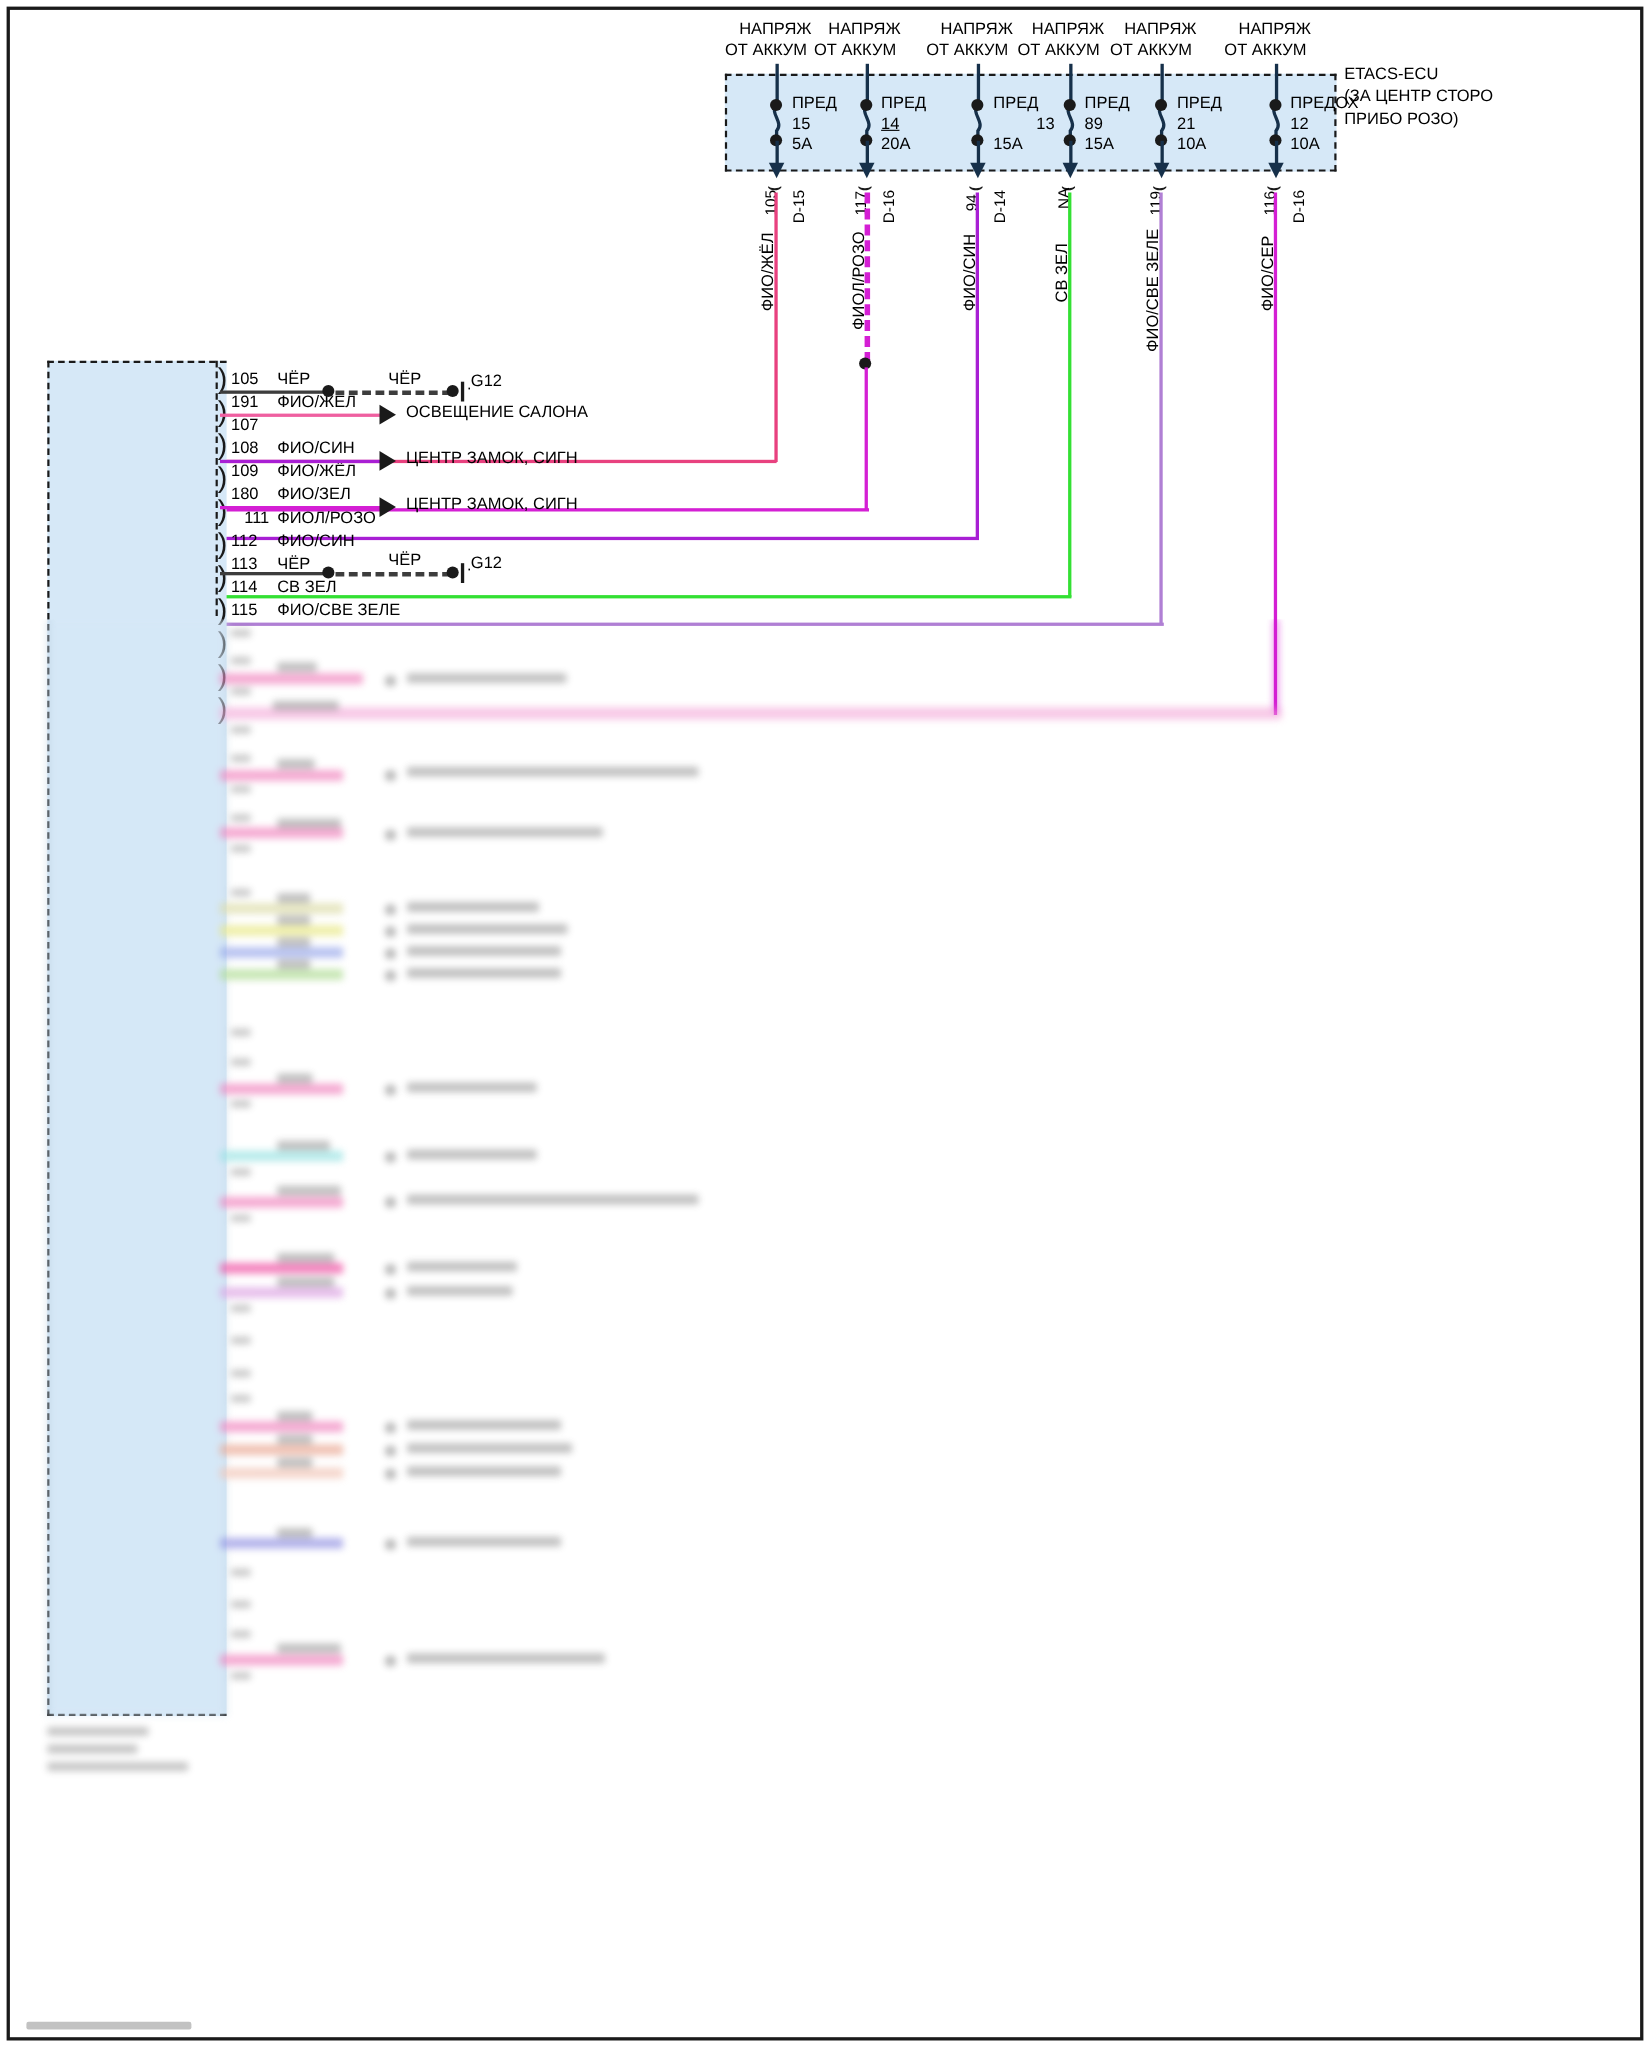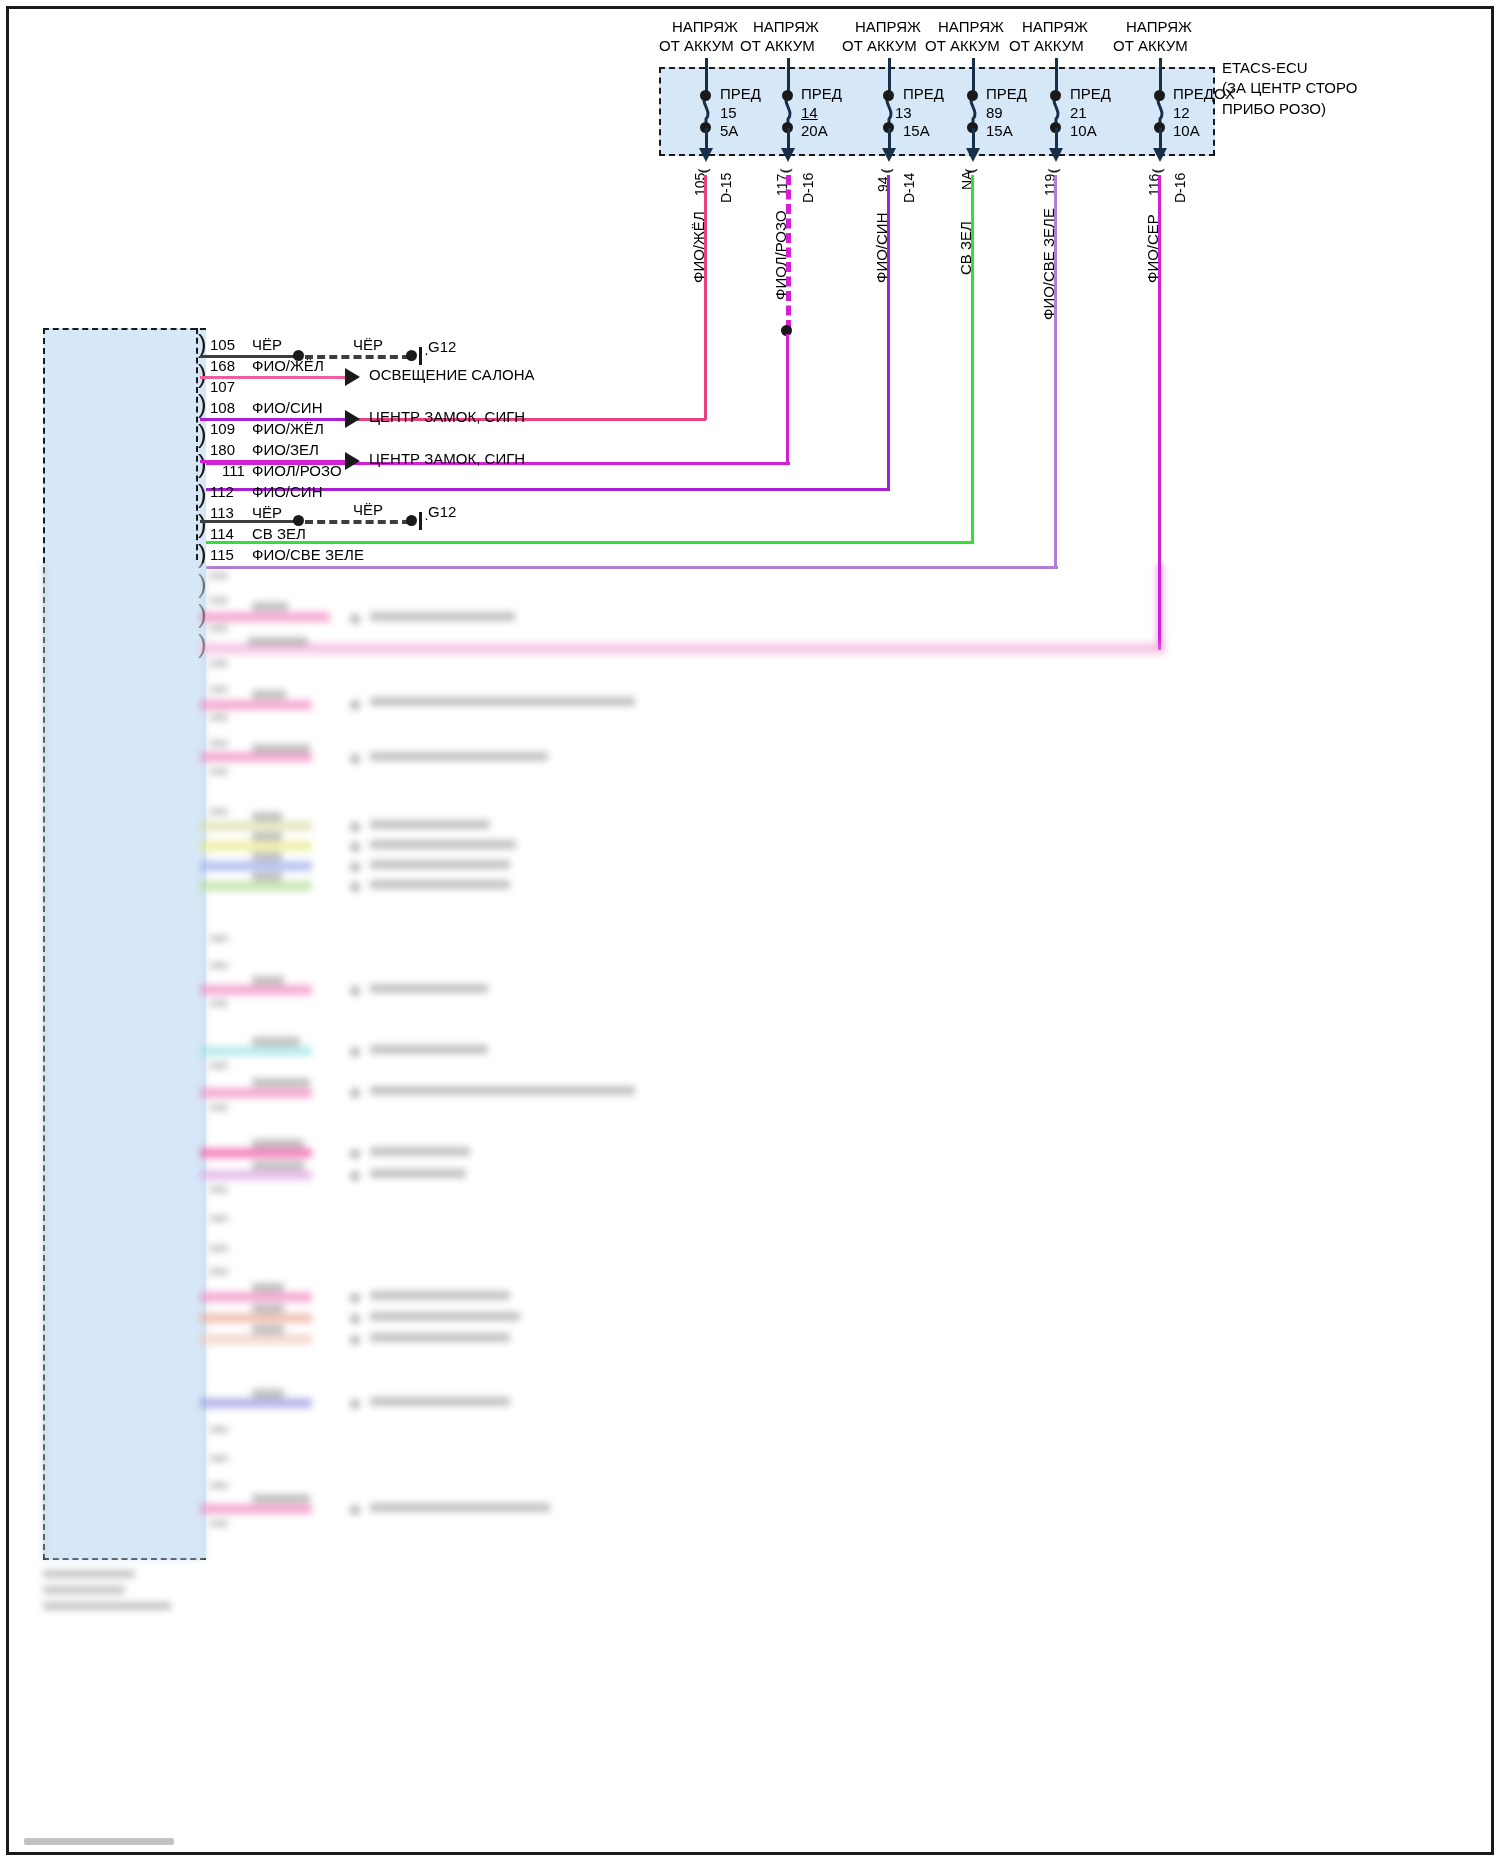--- a/index.html
+++ b/index.html
@@ -128,21 +128,21 @@
 
     <div class="t" style="left:720px;top:86px;">ПРЕД</div>
     <div class="t" style="left:720px;top:105px;">15</div>
     <div class="t" style="left:720px;top:123px;">5A</div>
 
     <div class="t" style="left:801px;top:86px;">ПРЕД</div>
     <div class="t" style="left:801px;top:105px;text-decoration:underline;">14</div>
     <div class="t" style="left:801px;top:123px;">20A</div>
 
     <div class="t" style="left:903px;top:86px;">ПРЕД</div>
-    <div class="t" style="left:895px;top:105px;">13</div>
+    <div class="t" style="left:942px;top:105px;">13</div>
     <div class="t" style="left:903px;top:123px;">15A</div>
 
     <div class="t" style="left:986px;top:86px;">ПРЕД</div>
     <div class="t" style="left:986px;top:105px;">89</div>
     <div class="t" style="left:986px;top:123px;">15A</div>
 
     <div class="t" style="left:1070px;top:86px;">ПРЕД</div>
     <div class="t" style="left:1070px;top:105px;">21</div>
     <div class="t" style="left:1070px;top:123px;">10A</div>
 
@@ -224,21 +224,21 @@
     <div class="pinbracket" style="left:198px;top:481px;">)</div>
     <div class="pinbracket" style="left:198px;top:511px;">)</div>
     <div class="pinbracket" style="left:198px;top:541px;">)</div>
     <div class="pinbracket" style="left:198px;top:571px;">)</div>
     <div class="pinbracket" style="left:198px;top:601px;">)</div>
     <div class="pinbracket" style="left:198px;top:631px;">)</div>
 
     <div class="vline" style="left:196px;top:328px;height:232px;border-color:#1a1a1a;border-left-width:2px;border-left-style:dashed;"></div>
 
     <div class="t" style="left:210px;top:337px;">105</div>
-    <div class="t" style="left:210px;top:358px;">168</div>
+    <div class="t" style="left:210px;top:358px;">191</div>
     <div class="t" style="left:210px;top:379px;">107</div>
     <div class="t" style="left:210px;top:400px;">108</div>
     <div class="t" style="left:210px;top:421px;">109</div>
     <div class="t" style="left:210px;top:442px;">180</div>
     <div class="t" style="left:222px;top:463px;">111</div>
     <div class="t" style="left:210px;top:484px;">112</div>
     <div class="t" style="left:210px;top:505px;">113</div>
     <div class="t" style="left:210px;top:526px;">114</div>
     <div class="t" style="left:210px;top:547px;">115</div>
 

